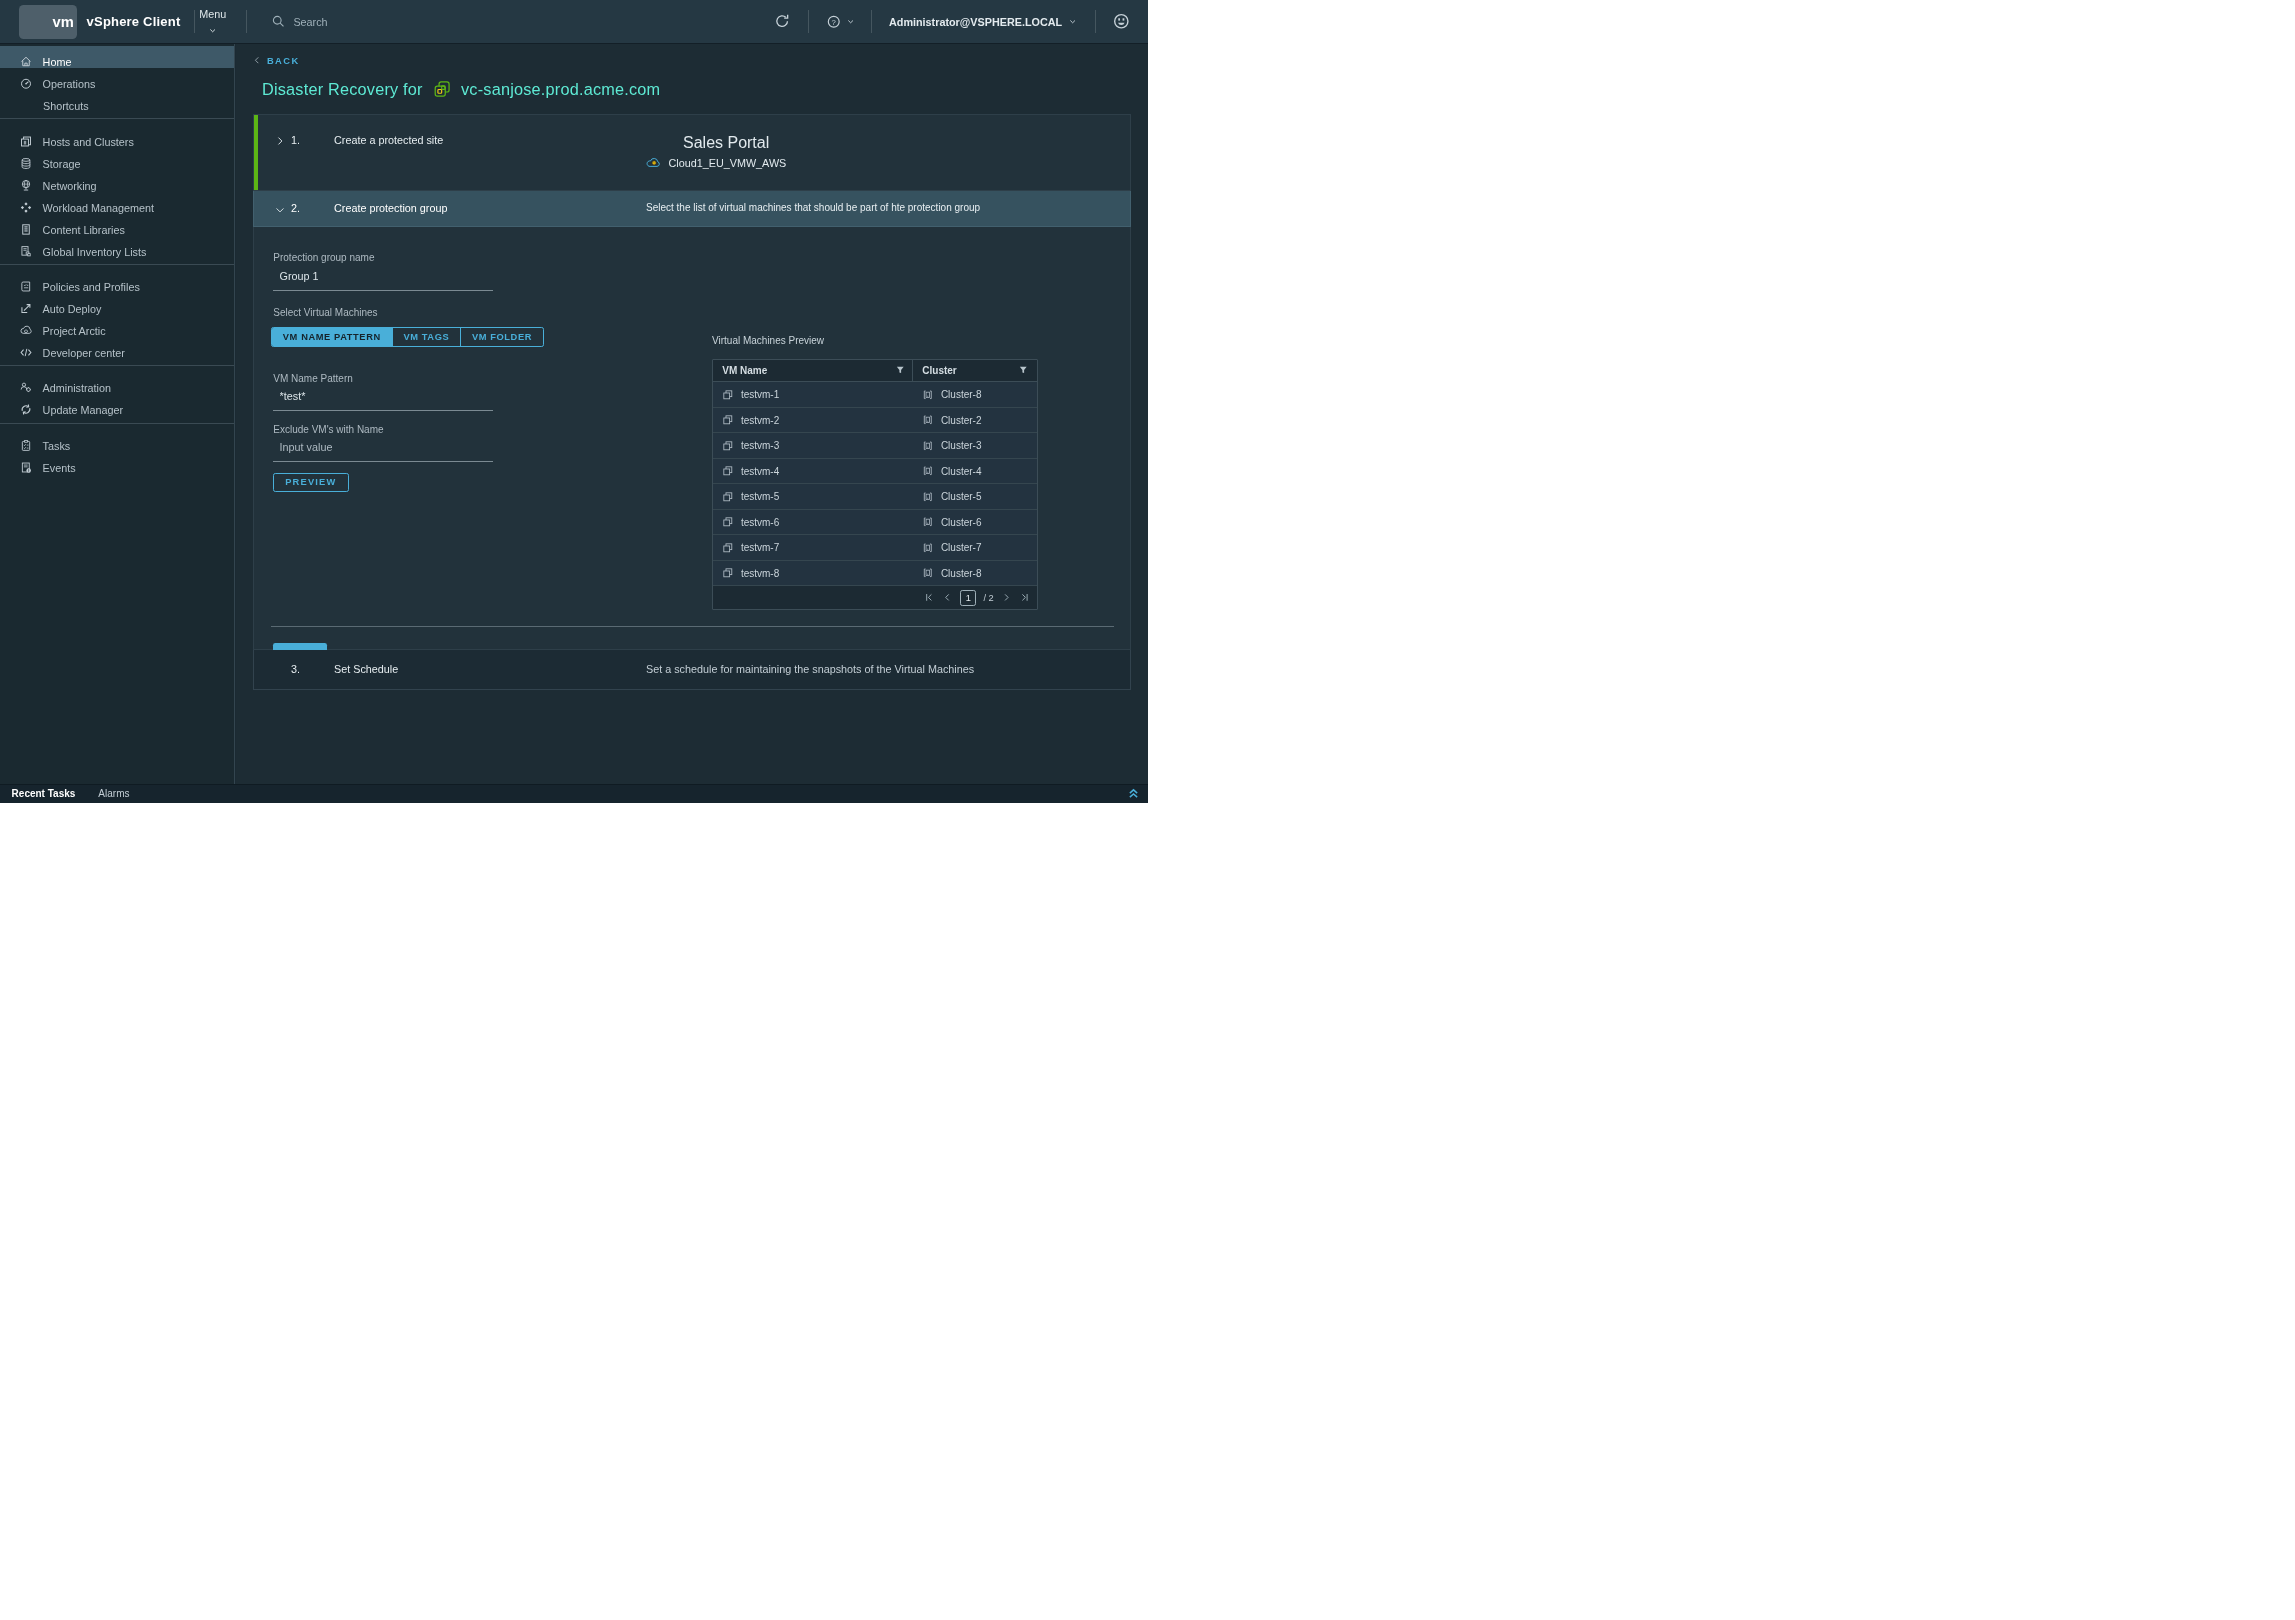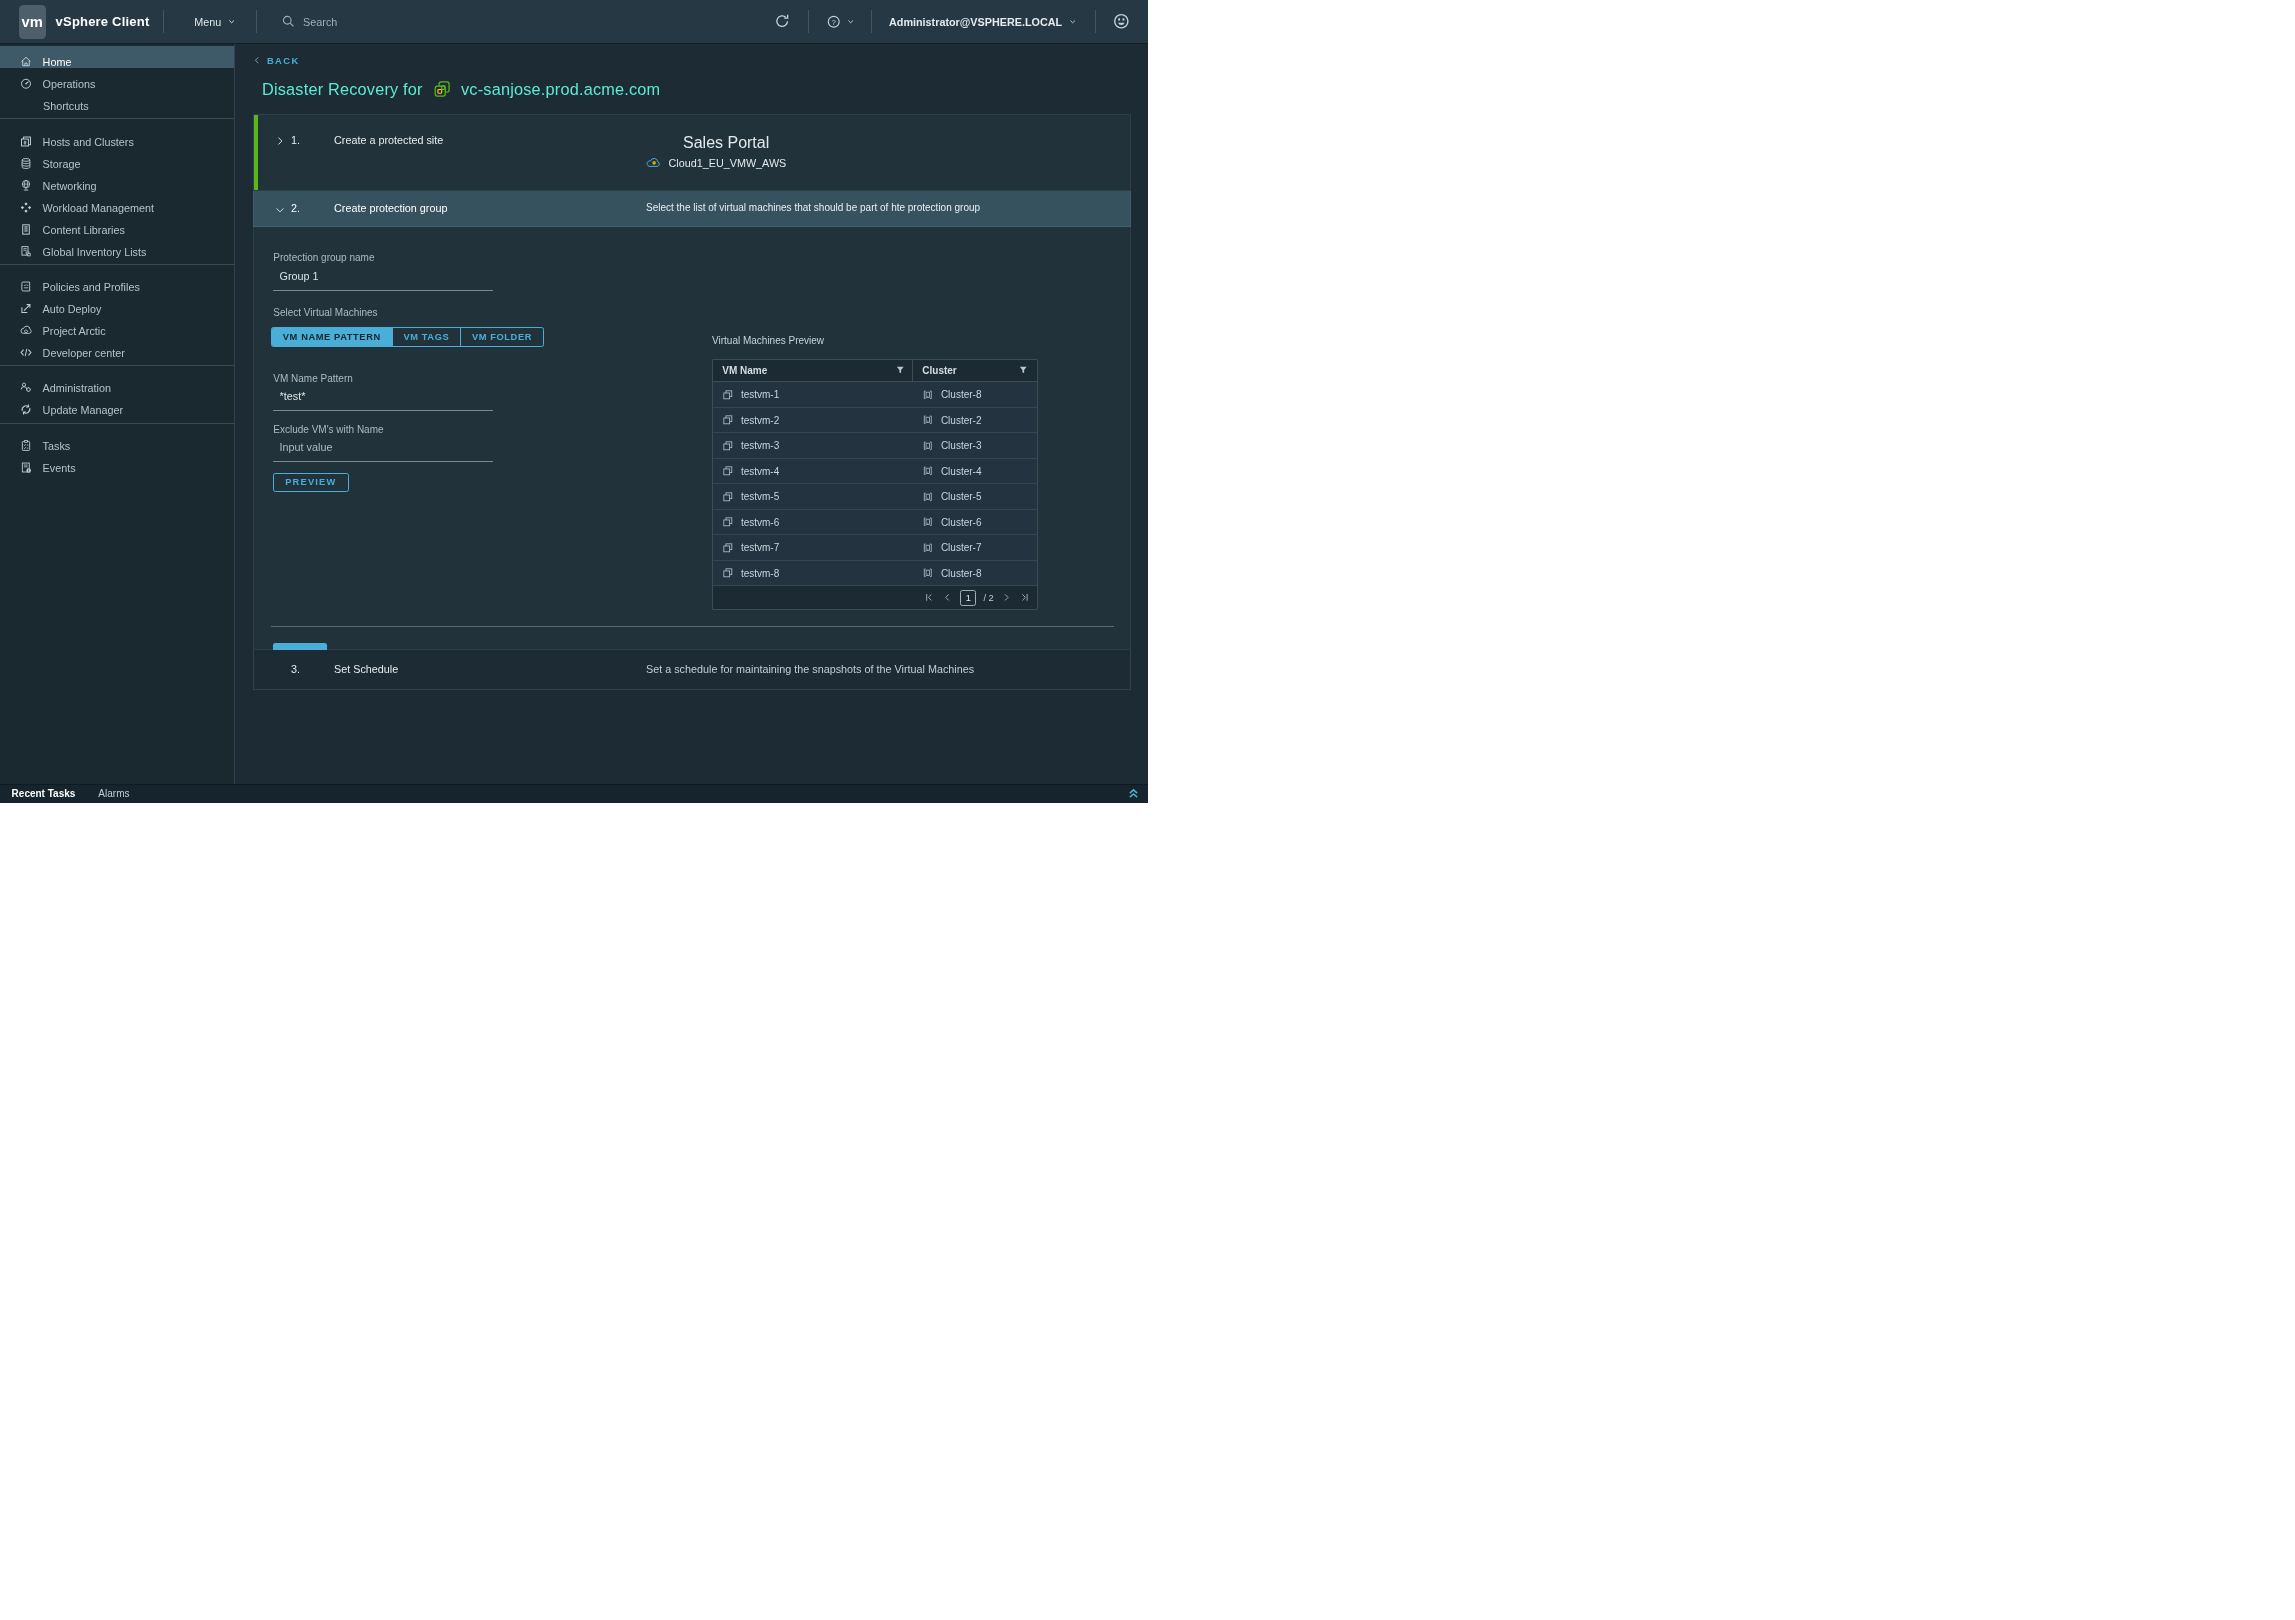--- a/index.html
+++ b/index.html
@@ -4,21 +4,21 @@
 <style>
   html,body{margin:0;padding:0;background:#fff;}
   .app{position:relative;width:1148px;height:810px;background:#1B2A33;overflow:hidden;
        font-family:"Liberation Sans",sans-serif;-webkit-font-smoothing:antialiased;}
   svg{display:block;}
 
   
   .topbar{position:absolute;top:0;left:0;right:0;height:44px;background:#253843;
           display:flex;align-items:center;border-bottom:0.8px solid #131f27;box-sizing:border-box;}
   .logo-box{width:27px;height:34px;margin-left:18.6px;background:#4E5F6A;border-radius:4.6px;
-            display:flex;align-items:center;justify-content:center;color:#fff;font-weight:bold;font-size:14.7px;}
+            display:flex;align-items:center;justify-content:center;color:#fff;font-weight:bold;font-size:14.7px;padding-left:31px;}
   .app-title{color:#fff;font-size:13px;font-weight:600;margin-left:10px;letter-spacing:0.2px;}
   .vdiv{width:0.8px;height:23px;background:#45565F;}
   .menu-wrap{display:flex;align-items:center;gap:5.4px;color:#DFE7EA;font-size:10.8px;}
   .search-wrap{display:flex;align-items:center;gap:7.7px;color:#9FB0B9;font-size:10.8px;}
   .user-wrap{display:flex;align-items:center;gap:6.2px;color:#E4EBEF;font-size:10.8px;font-weight:600;}
   .tb-icon{color:#C6D1D8;}
 
   
   .sidebar{position:absolute;top:44px;left:0;width:235px;bottom:26px;background:#1A2930;
            border-right:0.8px solid #33454F;box-sizing:border-box;padding-top:2.3px;}
@@ -111,21 +111,21 @@
 <body>
 
 <div class="app">
 
   <div class="topbar">
     <div class="logo-box">
         <span>vm</span>
       </div>
     <div class="app-title">vSphere Client</div>
     <div class="vdiv" style="margin-left:14px;"></div>
-    <div class="menu-wrap" style="margin-left:30px;">
+    <div class="menu-wrap" style="margin-left:4px;flex-direction:column;">
       <span>Menu</span>
       <svg width="9.3" height="9.3" viewBox="0 0 16 16">
           <polyline points="4,6 8,10 12,6" fill="none" stroke="currentColor" stroke-width="1.6"></polyline>
         </svg>
     </div>
     <div class="vdiv" style="margin-left:20px;"></div>
     <div class="search-wrap" style="margin-left:24px;">
       <svg width="14.7" height="14.7" viewBox="0 0 16 16">
           <circle cx="6.8" cy="6.8" r="4.2" fill="none" stroke="currentColor" stroke-width="1.2"></circle>
           <line x1="10" y1="10" x2="13.6" y2="13.6" stroke="currentColor" stroke-width="1.2"></line>

